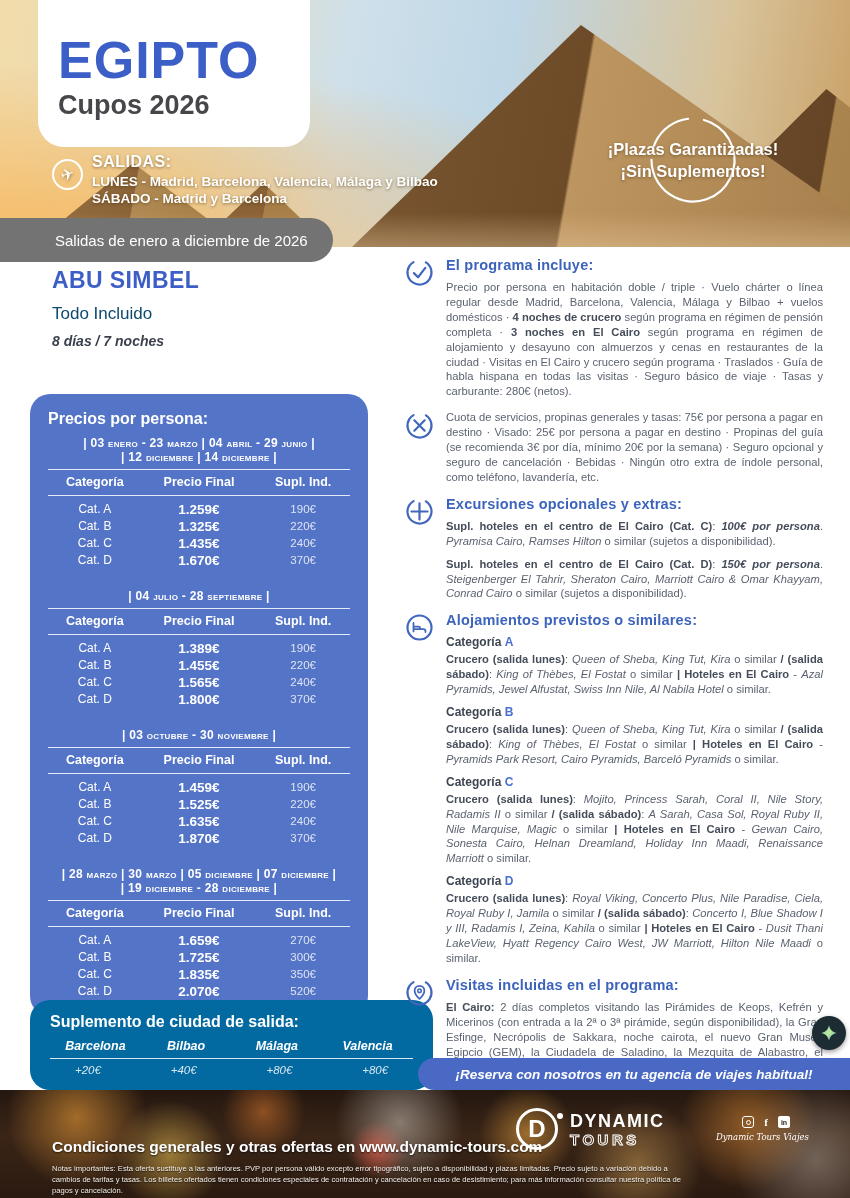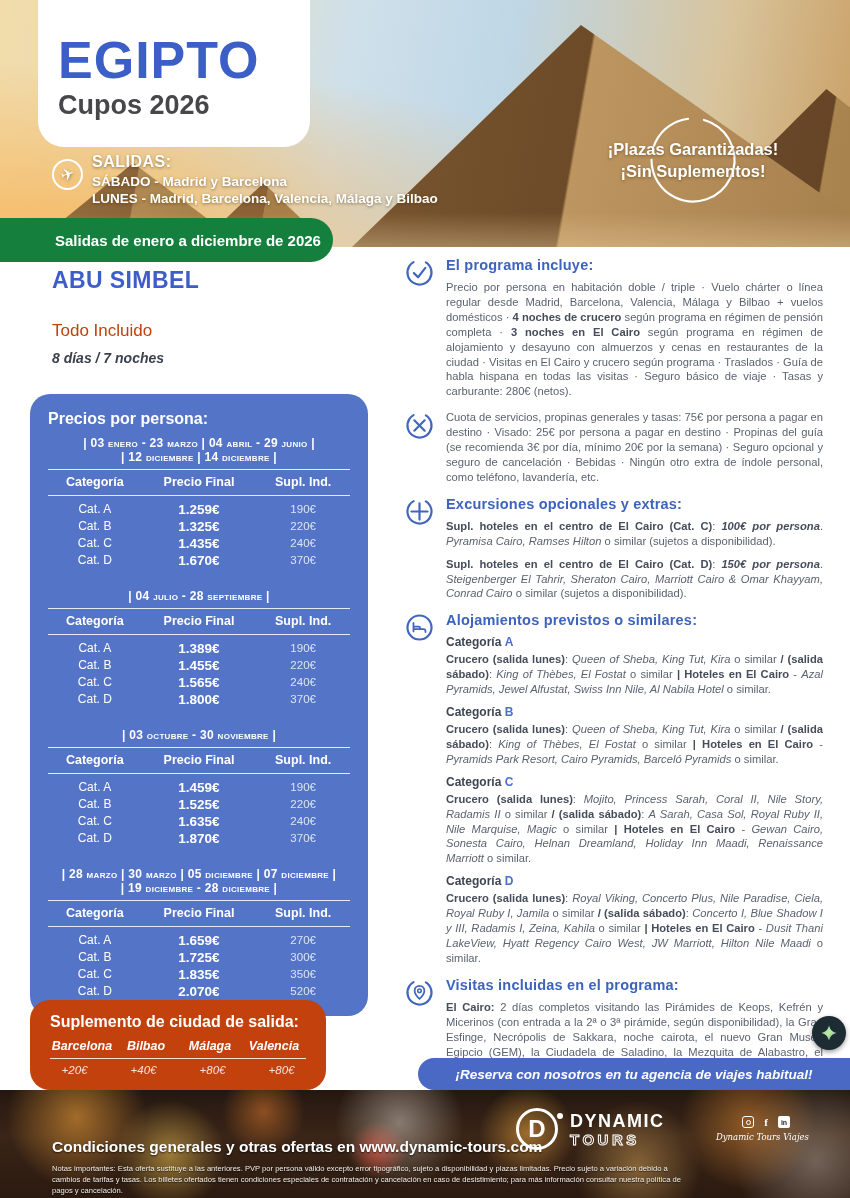--- a/index.html
+++ b/index.html
@@ -55,29 +55,29 @@
   .salidas-line { font-size:13.5px; font-weight:700; }
 
   .badge { position:absolute; left:578px; top:108px; width:230px; height:104px; z-index:3;
     display:flex; flex-direction:column; align-items:center; justify-content:center;
     color:#fff; text-shadow:0 1px 3px rgba(70,45,10,.5); }
   .badge svg { position:absolute; left:62px; top:-1px; width:106px; height:106px; }
   .badge-line { font-size:16.5px; font-weight:800; line-height:1.35; position:relative; }
 
   .season-pill {
     position:absolute; left:0; top:218px; width:333px; height:44px; z-index:4;
-    background:#15803d; border-radius:0 22px 22px 0;
+    background:#737373; border-radius:0 22px 22px 0;
     display:flex; align-items:center; padding-left:55px;
-    color:#fff; font-size:15px; font-weight:700;text-align:center;
+    color:#fff; font-size:15px; font-weight:400;text-align:center;
   }
 
   
   .program-head { position:absolute; left:52px; top:266px; width:330px; }
   .program-title { font-size:23px; font-weight:800; color:#3c5ec6; line-height:1.28; letter-spacing:.4px; }
-  .program-subtitle { font-size:17px; color:#c2410c; margin-top:26px; }
+  .program-subtitle { font-size:17px; color:#0c4a6e; margin-top:9px; }
   .program-duration { font-size:14px; font-weight:700; font-style:italic; color:#3b414d; margin-top:9px; }
 
   .price-panel {
     position:absolute; left:30px; top:394px; width:338px;
     background:#5474c7; border-radius:20px; padding:16px 18px 10px 18px; color:#fff;
   }
   .panel-title { font-size:16px; font-weight:800; margin-bottom:8px; }
   .price-table { margin-bottom:20px; }
   .price-table:last-child { margin-bottom:6px; }
   .date-line { text-align:center; font-size:12px; font-weight:700; line-height:14px;
@@ -86,22 +86,22 @@
   .p-head { border-top:1px solid rgba(255,255,255,.85); border-bottom:1px solid rgba(255,255,255,.85);
     margin-top:5px; padding:4px 0; }
   .p-head .p-cell { font-size:12.5px; font-weight:700; }
   .p-cell { text-align:center; line-height:17px; }
   .rows-wrap { margin-top:5px; }
   .cat { font-size:12px; }
   .price { font-size:13.5px; font-weight:800; }
   .supl { font-size:11.5px; opacity:.8; }
 
   .city-panel {
-    position:absolute; left:30px; top:1000px; width:296px; height:90px;
-    background:#c2410c; border-radius:20px; padding:13px 20px 0 20px; color:#fff;
+    position:absolute; left:30px; top:1000px; width:403px; height:90px;
+    background:#0369a1; border-radius:20px; padding:13px 20px 0 20px; color:#fff;
   }
   .city-grid { display:grid; grid-template-columns:repeat(4,1fr);font-style:italic; }
   .city-names { border-bottom:1px solid rgba(255,255,255,.85); padding-bottom:5px; margin-top:3px; }
   .city-name { text-align:center; font-size:12.5px; font-weight:700; }
   .city-values { margin-top:5px;gap:20px; }
   .city-value { text-align:center; font-size:11.5px; opacity:.85; }
 
   
   .right-col { position:absolute; left:405px; top:252px; width:418px; }
   .section { position:relative; padding-left:41px; margin-bottom:11px; }
@@ -184,22 +184,22 @@
     <div class="brand-title">EGIPTO</div>
     <div class="brand-subtitle">Cupos 2026</div>
   </div>
 
   <div class="salidas">
     <div class="plane-badge">
         <span>✈</span>
       </div>
     <div class="salidas-text">
       <div class="salidas-label">SALIDAS:</div>
+      <div class="salidas-line">LUNES - Madrid, Barcelona, Valencia, Málaga y Bilbao</div>
       <div class="salidas-line">SÁBADO -  Madrid y Barcelona</div>
-      <div class="salidas-line">LUNES - Madrid, Barcelona, Valencia, Málaga y Bilbao</div>
     </div>
   </div>
 
   <div class="badge">
     <svg viewBox="0 0 120 120">
       <circle cx="60" cy="60" r="47" fill="none" stroke="#ffffff" stroke-width="2.4" stroke-dasharray="200 16 52 18" stroke-linecap="round" transform="rotate(-64 60 60)"></circle>
     </svg>
     <div class="badge-line">¡Plazas Garantizadas!</div>
     <div class="badge-line">¡Sin Suplementos!</div>
   </div>

